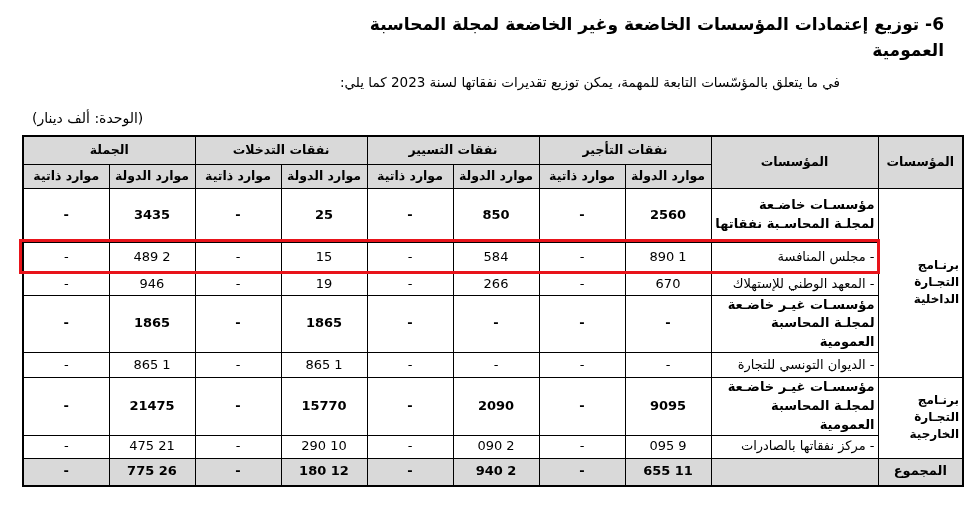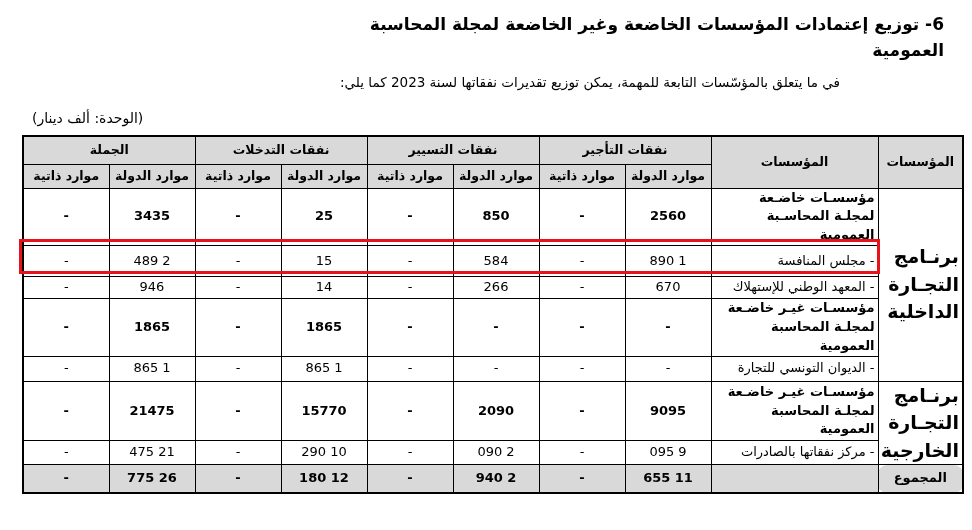--- a/index.html
+++ b/index.html
@@ -25,24 +25,24 @@
     border:2px solid #000;font-size:13px;
   }
   table.budget th,table.budget td{
     border:1px solid #000;padding:0 3px;vertical-align:middle;
     overflow:hidden;line-height:1.45;
   }
   table.budget th{background:#d9d9d9;font-weight:bold;font-size:12.5px;text-align:center;padding:0 1px;}
   td.num{text-align:center;font-weight:normal;}
   td.b{font-weight:normal;}
   td.inst{text-align:right;padding-right:6px;font-size:13px;line-height:1.75;}
-  td.prog{text-align:right;padding-right:4px;font-weight:bold;font-size:19px;line-height:1.6;margin-left:44px;}
+  td.prog{text-align:right;padding-right:4px;font-weight:bold;font-size:12px;line-height:1.6;margin-left:44px;}
   tr.r-cat td{font-weight:bold;}
   tr.r-total td{background:#d9d9d9;font-weight:bold;}
-  td.total-label{text-align:center;font-weight:bold;border-radius:9px;}
+  td.total-label{text-align:center;font-weight:bold;}
   .h28{height:28px}.h24{height:24px}.h54{height:54px}.h31{height:31px}
   .h22{height:22px}.h25{height:25px}.h23{height:23px}
   .highlight-box{
     position:absolute;left:19px;top:239px;width:861px;height:35px;
     border:3px solid #e8131a;box-sizing:border-box;pointer-events:none;z-index:5;
     background:transparent;
   }
 </style>
 </head>
 <body>
@@ -84,21 +84,21 @@
         <th>موارد ذاتية</th>
         <th>موارد الدولة</th>
         <th>موارد ذاتية</th>
         <th>موارد الدولة</th>
         <th>موارد ذاتية</th>
       </tr>
     </thead>
     <tbody>
       <tr class="r-cat h54">
         <td class="prog" rowspan="5">برنـامج التجـارة الداخلية</td>
-        <td class="inst">مؤسسـات خاضـعة لمجلـة المحاسـبة العمومية</td>
+        <td class="inst">مؤسسـات خاضـعة لمجلـة المحاسـبة نفقاتها</td>
         <td class="num b">2560</td>
         <td class="num b">-</td>
         <td class="num b">850</td>
         <td class="num b">-</td>
         <td class="num b">25</td>
         <td class="num b">-</td>
         <td class="num b">3435</td>
         <td class="num b">-</td>
       </tr>
       <tr class="r-det h31">
@@ -111,21 +111,21 @@
         <td class="num">-</td>
         <td class="num b">2 489</td>
         <td class="num">-</td>
       </tr>
       <tr class="r-det h22">
         <td class="inst">- المعهد الوطني للإستهلاك</td>
         <td class="num">670</td>
         <td class="num">-</td>
         <td class="num">266</td>
         <td class="num">-</td>
-        <td class="num">14</td>
+        <td class="num">19</td>
         <td class="num">-</td>
         <td class="num b">946</td>
         <td class="num">-</td>
       </tr>
       <tr class="r-cat h54">
         <td class="inst">مؤسسـات غيـر خاضـعة لمجلـة المحاسبة العمومية</td>
         <td class="num b">-</td>
         <td class="num b">-</td>
         <td class="num b">-</td>
         <td class="num b">-</td>

